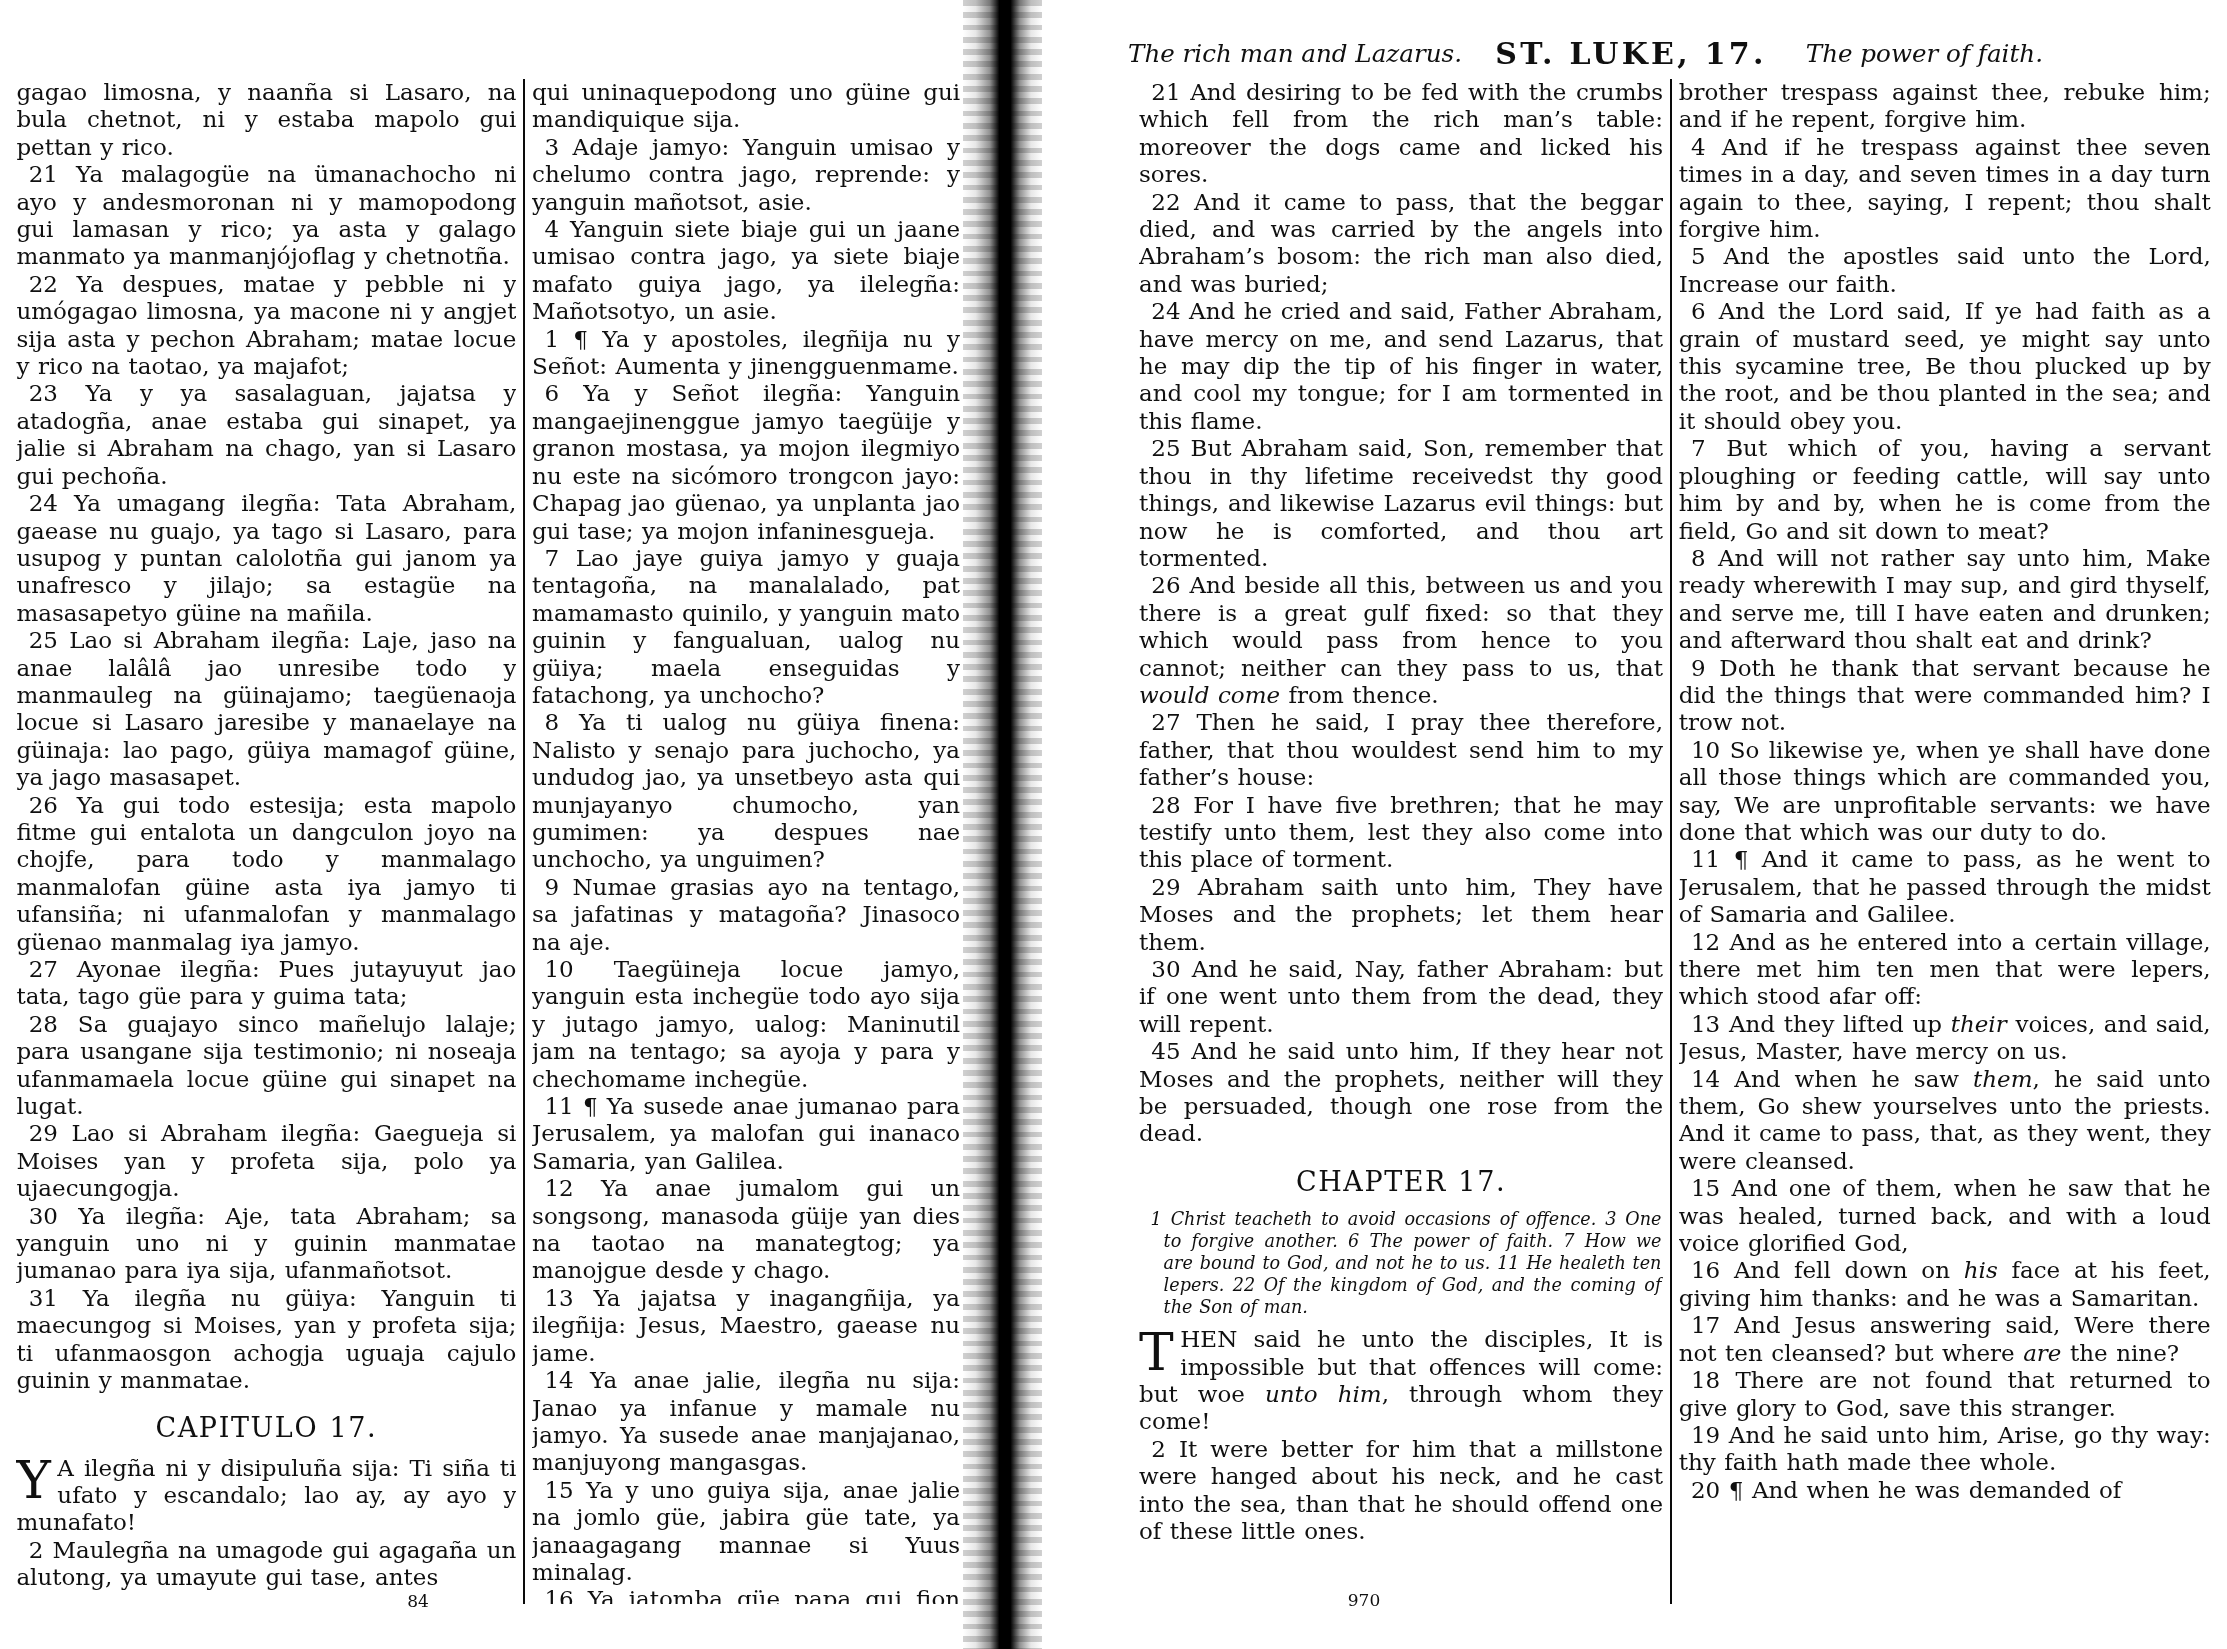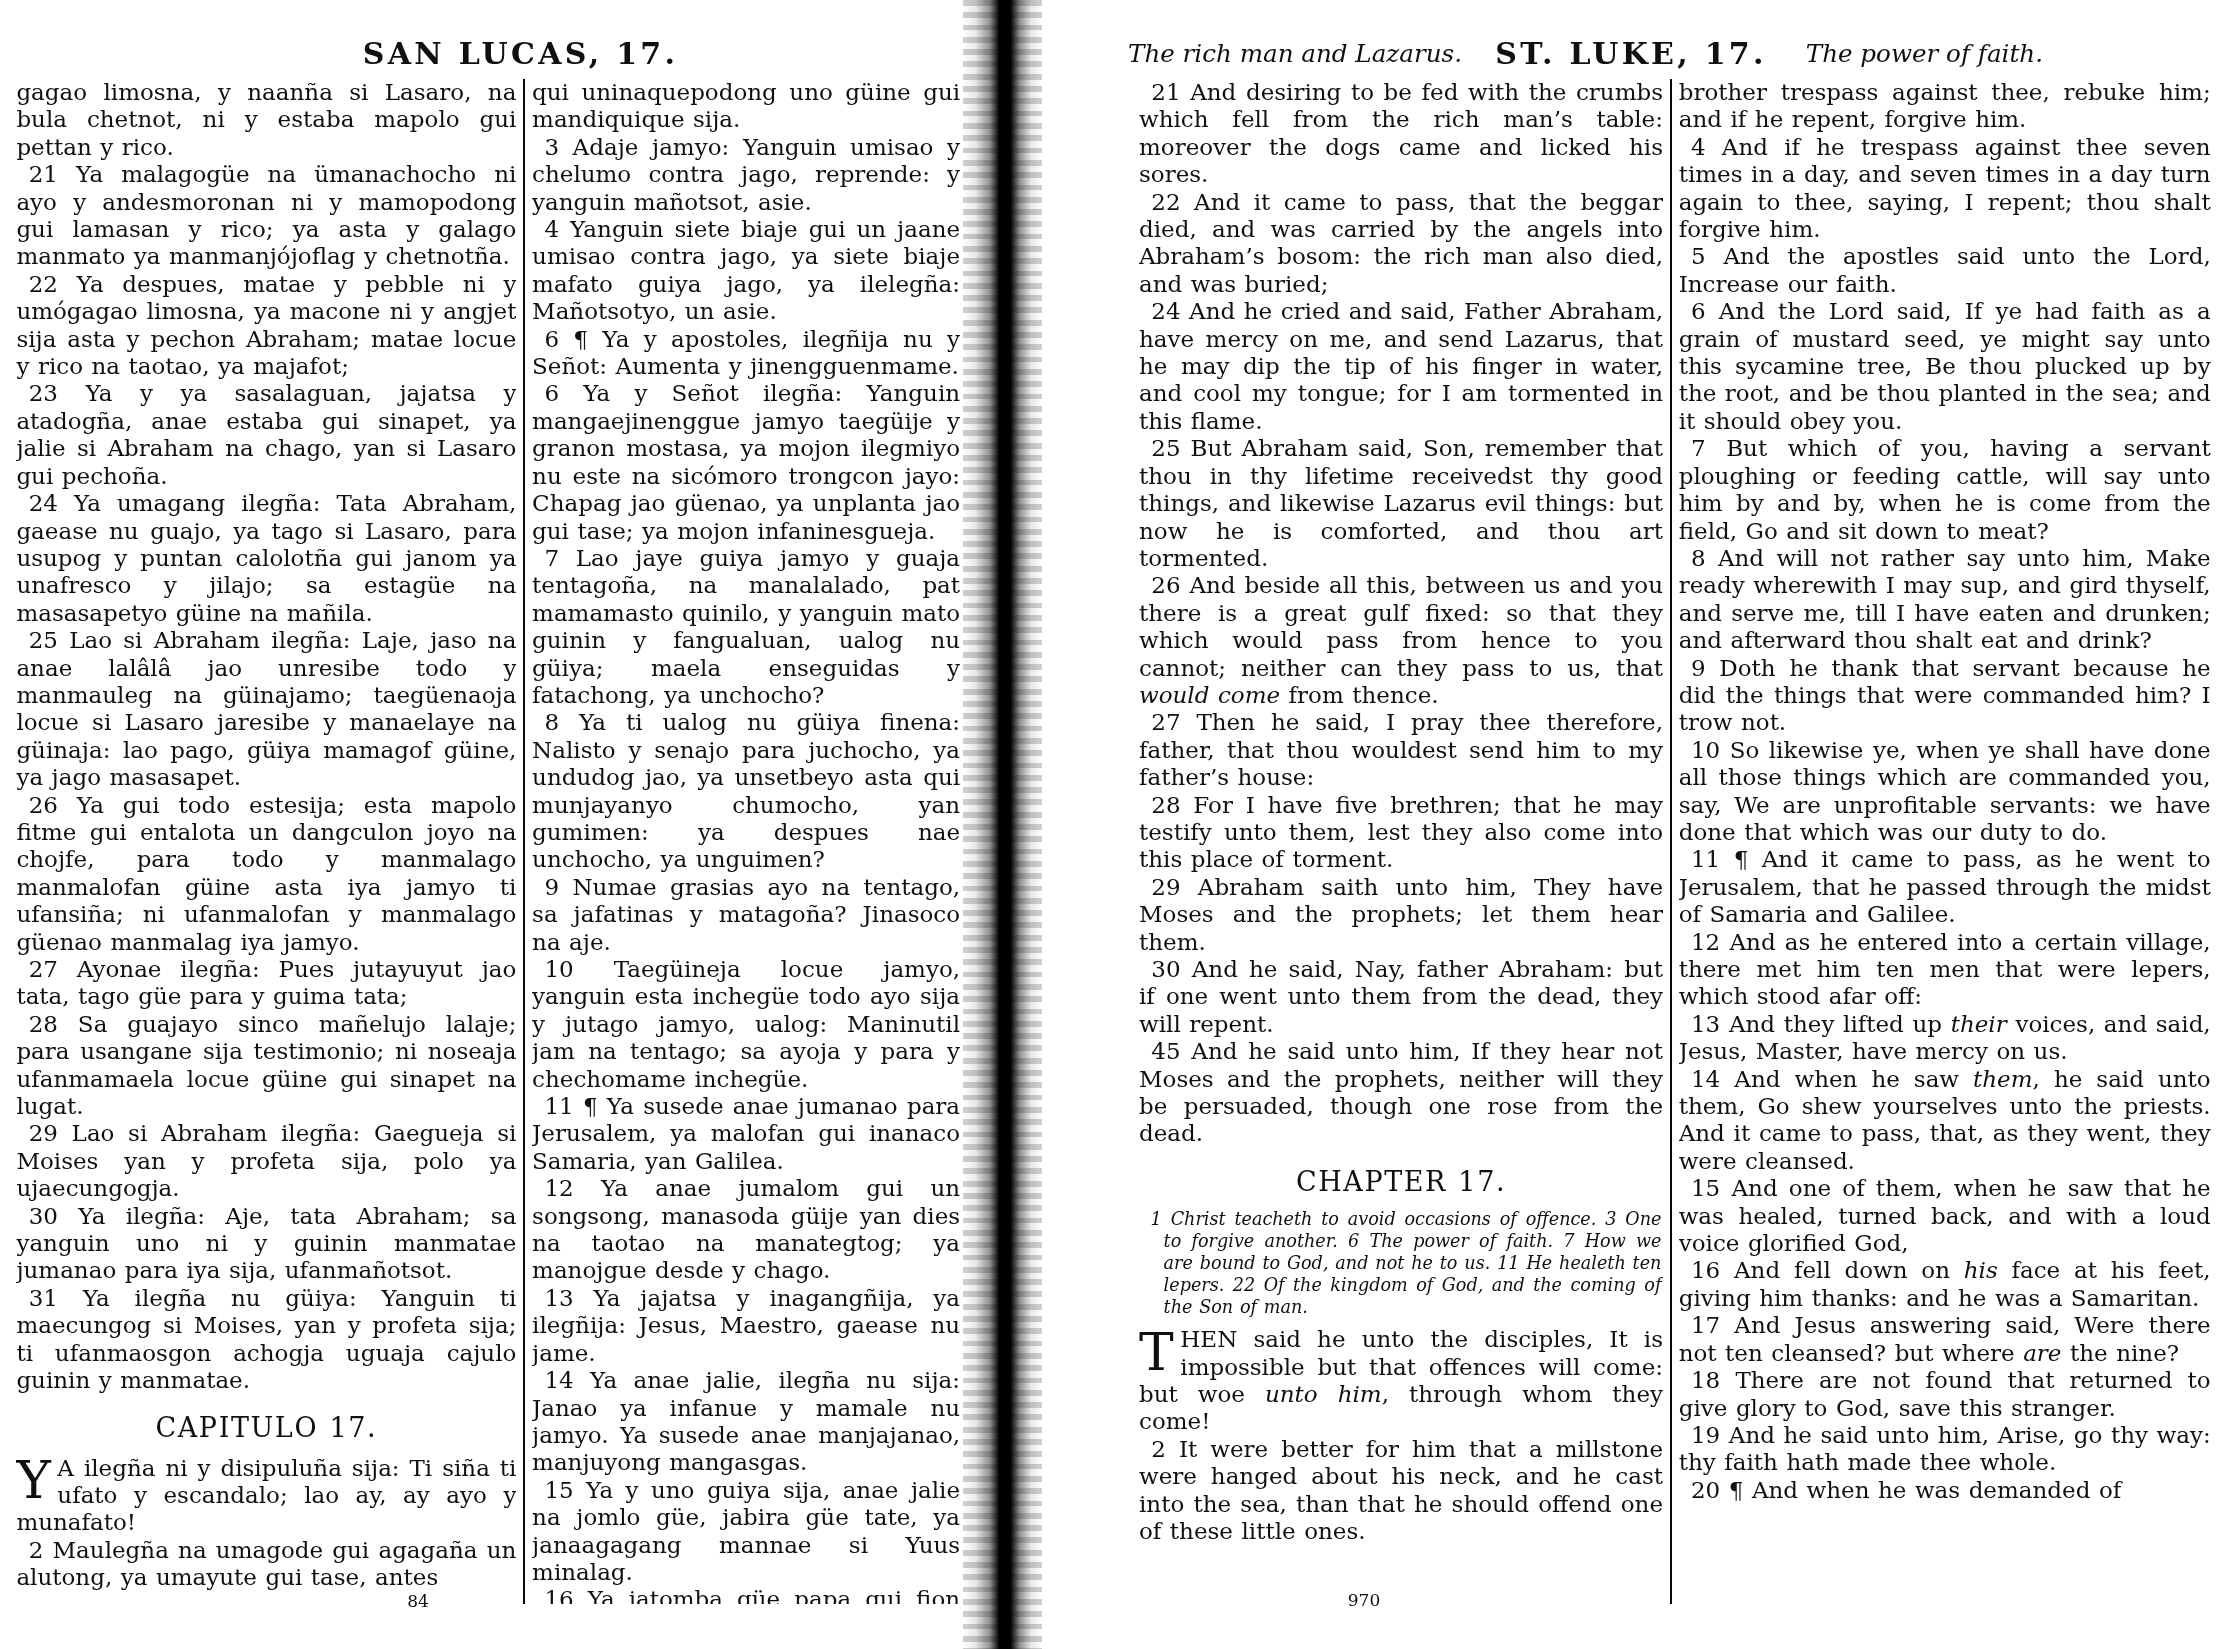--- a/index.html
+++ b/index.html
@@ -49,21 +49,20 @@
   .gutter-noise{position:absolute;left:0;top:0;width:100%;height:100%;
     background:repeating-linear-gradient(180deg,rgba(0,0,0,0.18) 0 5.7px,rgba(0,0,0,0) 5.7px 12.3px);
     mix-blend-mode:multiply;}
 </style>
 </head>
 <body>
 
 <div class="spread">
 
   <div class="page page-left">
-    <div class="header-main">SAN LUCAS, 17.</div>
     <div class="cols">
       <div class="col c1">
           <p class="verse partial">gagao limosna, y naanña si Lasaro, na bula chetnot, ni y estaba mapolo gui pettan y rico.</p>
           <p class="verse">21 Ya malagogüe na ümanachocho ni ayo y andesmoronan ni y mamopodong gui lamasan y rico; ya asta y galago manmato ya manmanjójoflag y chetnotña.</p>
           <p class="verse">22 Ya despues, matae y pebble ni y umógagao limosna, ya macone ni y angjet sija asta y pechon Abraham; matae locue y rico na taotao, ya majafot;</p>
           <p class="verse">23 Ya y ya sasalaguan, jajatsa y atadogña, anae estaba gui sinapet, ya jalie si Abraham na chago, yan si Lasaro gui pechoña.</p>
           <p class="verse">24 Ya umagang ilegña: Tata Abraham, gaease nu guajo, ya tago si Lasaro, para usupog y puntan calolotña gui janom ya unafresco y jilajo; sa estagüe na masasapetyo güine na mañila.</p>
           <p class="verse">25 Lao si Abraham ilegña: Laje, jaso na anae lalâlâ jao unresibe todo y manmauleg na güinajamo; taegüenaoja locue si Lasaro jaresibe y manaelaye na güinaja: lao pago, güiya mamagof güine, ya jago masasapet.</p>
           <p class="verse">26 Ya gui todo estesija; esta mapolo fitme gui entalota un dangculon joyo na chojfe, para todo y manmalago manmalofan güine asta iya jamyo ti ufansiña; ni ufanmalofan y manmalago güenao manmalag iya jamyo.</p>
           <p class="verse">27 Ayonae ilegña: Pues jutayuyut jao tata, tago güe para y guima tata;</p>
@@ -73,21 +72,21 @@
           <p class="verse">31 Ya ilegña nu güiya: Yanguin ti maecungog si Moises, yan y profeta sija; ti ufanmaosgon achogja uguaja cajulo guinin y manmatae.</p>
           <div class="chap-heading">CAPITULO 17.</div>
           <p class="verse dropcap"><span class="initial">Y</span><span class="lead">A</span> ilegña ni y disipuluña sija: Ti siña ti ufato y escandalo; lao ay, ay ayo y munafato!</p>
           <p class="verse">2 Maulegña na umagode gui agagaña un alutong, ya umayute gui tase, antes</p>
         </div>
       <div class="colrule"></div>
       <div class="col c2">
           <p class="verse partial">qui uninaquepodong uno güine gui mandiquique sija.</p>
           <p class="verse">3 Adaje jamyo: Yanguin umisao y chelumo contra jago, reprende: y yanguin mañotsot, asie.</p>
           <p class="verse">4 Yanguin siete biaje gui un jaane umisao contra jago, ya siete biaje mafato guiya jago, ya ilelegña: Mañotsotyo, un asie.</p>
-          <p class="verse">6 ¶ Ya y apostoles, ilegñija nu y Señot: Aumenta y jinengguenmame.</p>
+          <p class="verse">1 ¶ Ya y apostoles, ilegñija nu y Señot: Aumenta y jinengguenmame.</p>
           <p class="verse">6 Ya y Señot ilegña: Yanguin mangaejinenggue jamyo taegüije y granon mostasa, ya mojon ilegmiyo nu este na sicómoro trongcon jayo: Chapag jao güenao, ya unplanta jao gui tase; ya mojon infaninesgueja.</p>
           <p class="verse">7 Lao jaye guiya jamyo y guaja tentagoña, na manalalado, pat mamamasto quinilo, y yanguin mato guinin y fangualuan, ualog nu güiya; maela enseguidas y fatachong, ya unchocho?</p>
           <p class="verse">8 Ya ti ualog nu güiya finena: Nalisto y senajo para juchocho, ya undudog jao, ya unsetbeyo asta qui munjayanyo chumocho, yan gumimen: ya despues nae unchocho, ya unguimen?</p>
           <p class="verse">9 Numae grasias ayo na tentago, sa jafatinas y matagoña? Jinasoco na aje.</p>
           <p class="verse">10 Taegüineja locue jamyo, yanguin esta inchegüe todo ayo sija y jutago jamyo, ualog: Maninutil jam na tentago; sa ayoja y para y chechomame inchegüe.</p>
           <p class="verse">11 ¶ Ya susede anae jumanao para Jerusalem, ya malofan gui inanaco Samaria, yan Galilea.</p>
           <p class="verse">12 Ya anae jumalom gui un songsong, manasoda güije yan dies na taotao na manategtog; ya manojgue desde y chago.</p>
           <p class="verse">13 Ya jajatsa y inagangñija, ya ilegñija: Jesus, Maestro, gaease nu jame.</p>
           <p class="verse">14 Ya anae jalie, ilegña nu sija: Janao ya infanue y mamale nu jamyo. Ya susede anae manjajanao, manjuyong mangasgas.</p>
           <p class="verse">15 Ya y uno guiya sija, anae jalie na jomlo güe, jabira güe tate, ya janaagagang mannae si Yuus minalag.</p>

